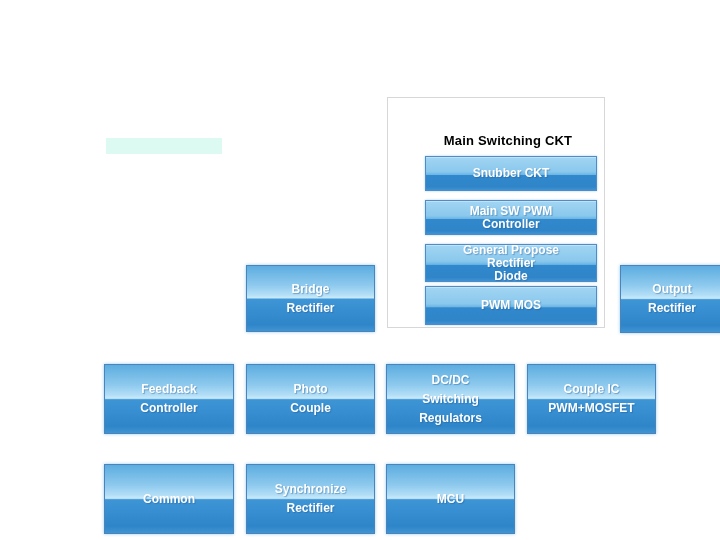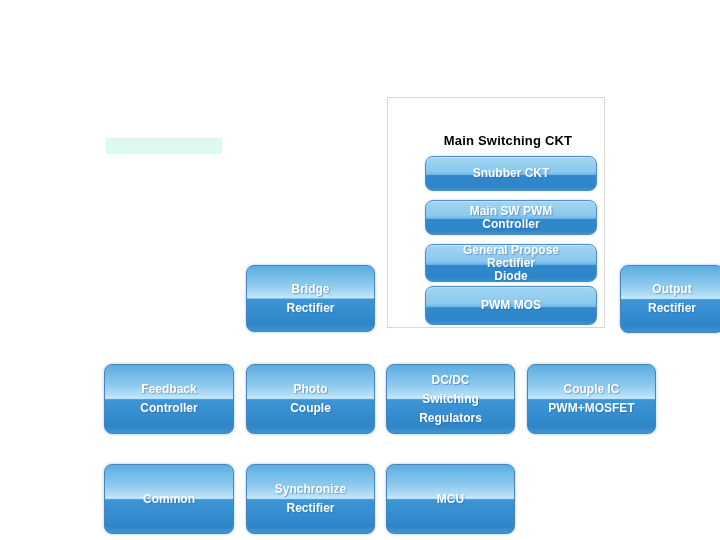--- a/index.html
+++ b/index.html
@@ -23,21 +23,21 @@
   }
   .panel-title {
     position: absolute; top: 15px; left: 0; width: 100%;
     text-align: center; font-size: 13px; font-weight: bold; color: #000000;
     letter-spacing: 0.2px;
   }
 
   .glossy {
     display: flex; align-items: center; justify-content: center;
     text-align: center; color: #ffffff; font-weight: bold;
-    white-space: pre-line; border-radius: 8px;
+    white-space: pre-line; border-radius: 0;
     text-shadow: 1px 1px 1px rgba(30,90,150,0.45);
     cursor: pointer;
   }
 
   .btn {
     position: absolute; left: 25px; width: 172px;
     font-size: 12px; line-height: 13px;
     border: 1px solid #4e8cc9;
     background: linear-gradient(180deg,
       #a2d5f2 0%, #8ac8ed 45%, #6ab5e5 54%,

